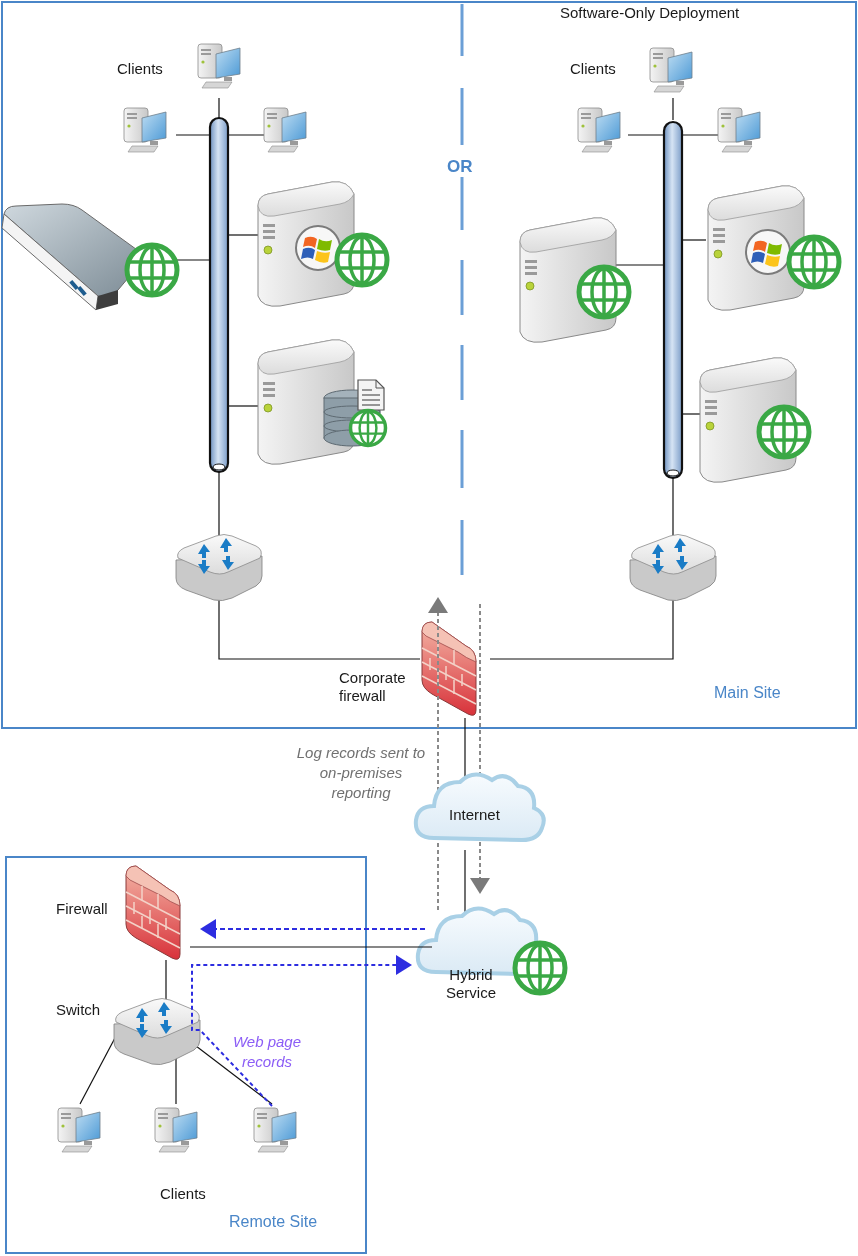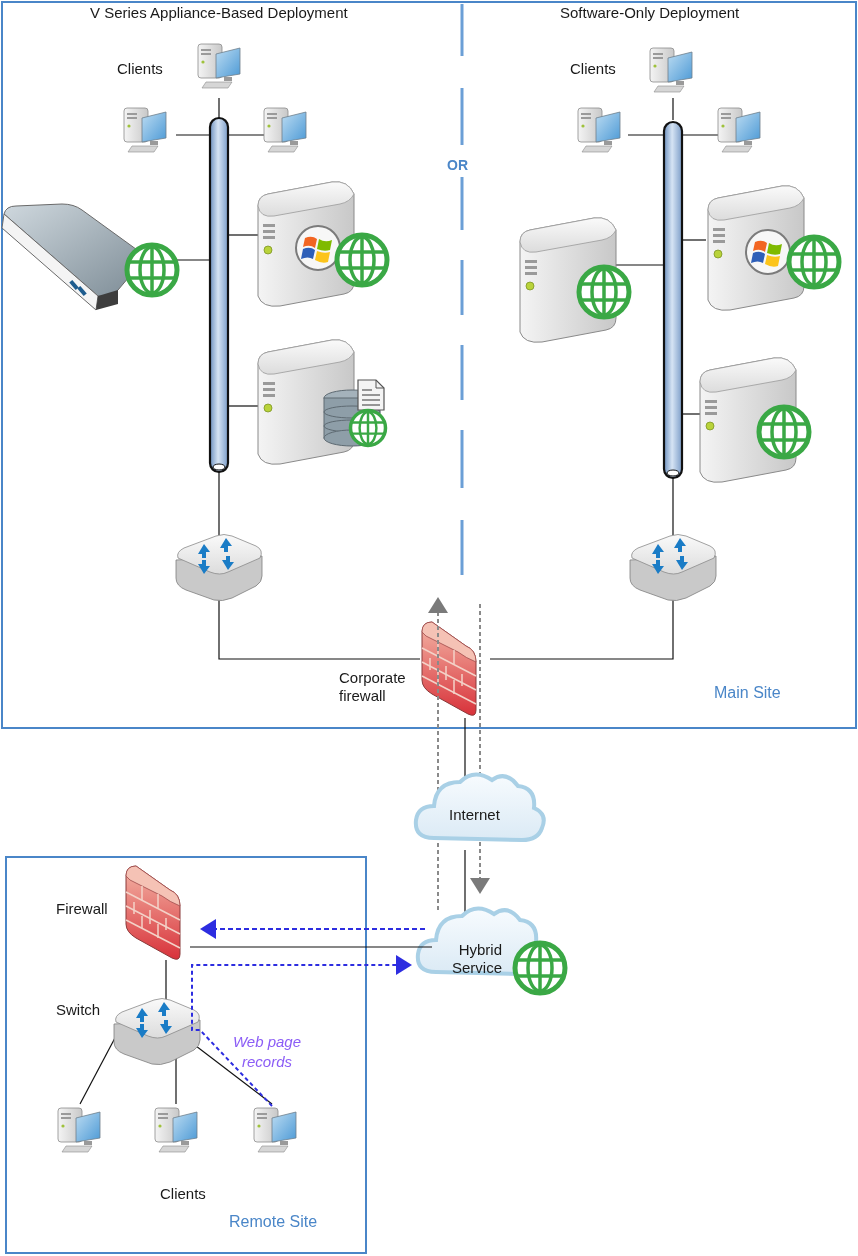--- a/index.html
+++ b/index.html
@@ -1,21 +1,21 @@
 <!DOCTYPE html>
 <html><head>
 <meta charset="utf-8">
 <style>
   html,body{margin:0;padding:0;background:#ffffff;}
   #stage{position:relative;width:858px;height:1256px;overflow:hidden;background:#fff;font-family:"Liberation Sans",sans-serif;}
   svg#diagram{position:absolute;left:0;top:0;}
   .lbl{position:absolute;font-size:15px;color:#1a1a1a;white-space:nowrap;line-height:18px;}
   .note{position:absolute;font-size:15px;color:#707070;font-style:italic;text-align:center;line-height:20px;}
   .site{position:absolute;font-size:16px;color:#4a86c8;white-space:nowrap;}
-  .or{position:absolute;font-size:14px;font-weight:bold;color:#4a86c8;}
+  .or{position:absolute;font-size:17px;font-weight:bold;color:#4a86c8;}
   .webreq{position:absolute;font-size:15px;color:#8b5cf6;font-style:italic;text-align:center;line-height:20px;}
 </style>
 </head>
 <body>
 
 <div id="stage">
 <svg id="diagram" width="858" height="1256" viewBox="0 0 858 1256">
   <defs>
     <linearGradient id="pipeGrad" x1="0" x2="1" y1="0" y2="0">
       <stop offset="0" stop-color="#6f92c0"></stop>
@@ -247,39 +247,43 @@
     <use href="#switchIcon" x="114" y="996"></use>
     <use href="#pc" x="58" y="1104"></use>
     <use href="#pc" x="155" y="1104"></use>
     <use href="#pc" x="254" y="1104"></use>
   </g>
 
   <line x1="425" y1="929" x2="208" y2="929" stroke="#2d2de0" stroke-width="2" stroke-dasharray="5,3" marker-end="url(#arrBlue)"></line>
   <polyline points="272,1106 200,1030 192,1030 192,965 404,965" fill="none" stroke="#2d2de0" stroke-width="2" stroke-dasharray="4,3" marker-end="url(#arrBlue)"></polyline>
 </svg>
 
-<div class="lbl" style="left:90px;top:4px;">V Series Appliance-Based Deployment</div>
 <div class="lbl" style="left:560px;top:4px;">Software-Only Deployment</div>
 <div class="or" style="left:447px;top:157px;">OR</div>
 
 <div class="lbl" style="left:117px;top:60px;">Clients</div>
 <div class="lbl" style="left:570px;top:60px;">Clients</div>
 
 <div class="lbl" style="left:339px;top:669px;width:64px;">
   <div>Corporate</div>
   <div>firewall</div>
 </div>
 
 
 <div class="site" style="left:714px;top:684px;">Main Site</div>
 
+<div class="note" style="left:282px;top:743px;width:158px;">
+  <div>Log records sent to</div>
+  <div>on-premises</div>
+  <div>reporting</div>
+</div>
 
 <div class="lbl" style="left:449px;top:806px;">Internet</div>
 
-<div class="lbl" style="left:440px;top:941px;text-align:right;width:62px;">
+<div class="lbl" style="left:440px;top:966px;text-align:center;width:62px;">
   <div>Hybrid</div>
   <div>Service</div>
 </div>
 
 <div class="lbl" style="left:56px;top:900px;">Firewall</div>
 <div class="lbl" style="left:56px;top:1001px;">Switch</div>
 
 <div class="webreq" style="left:222px;top:1032px;width:90px;">
   <div>Web page</div>
   <div>records</div>

